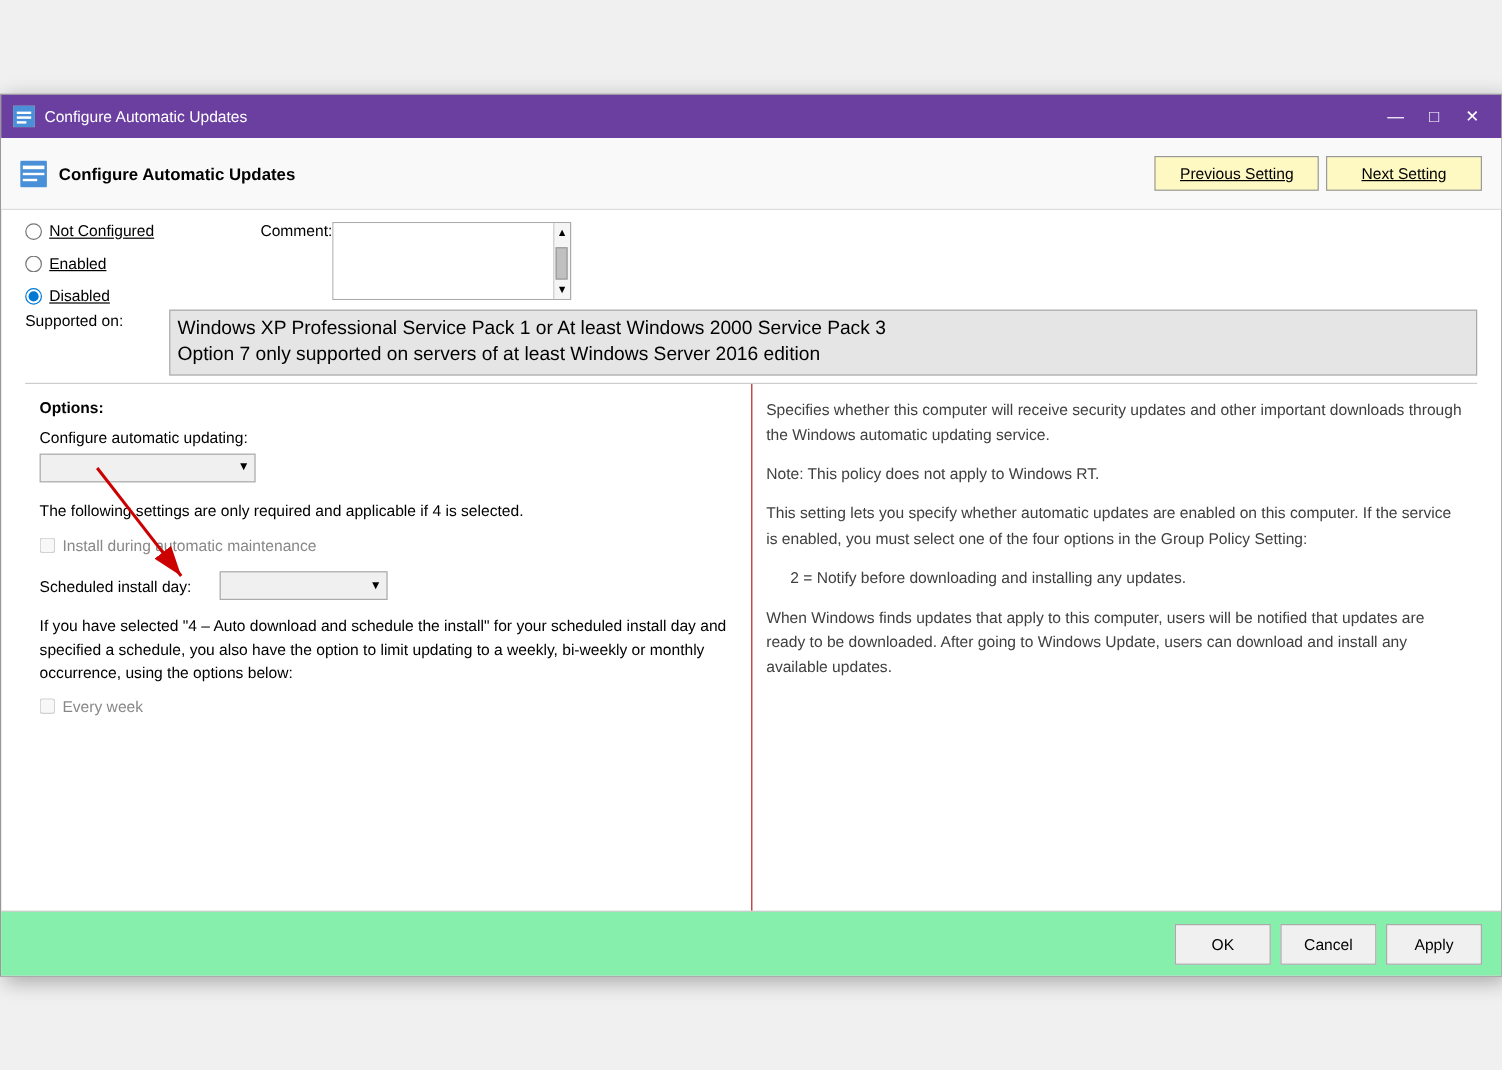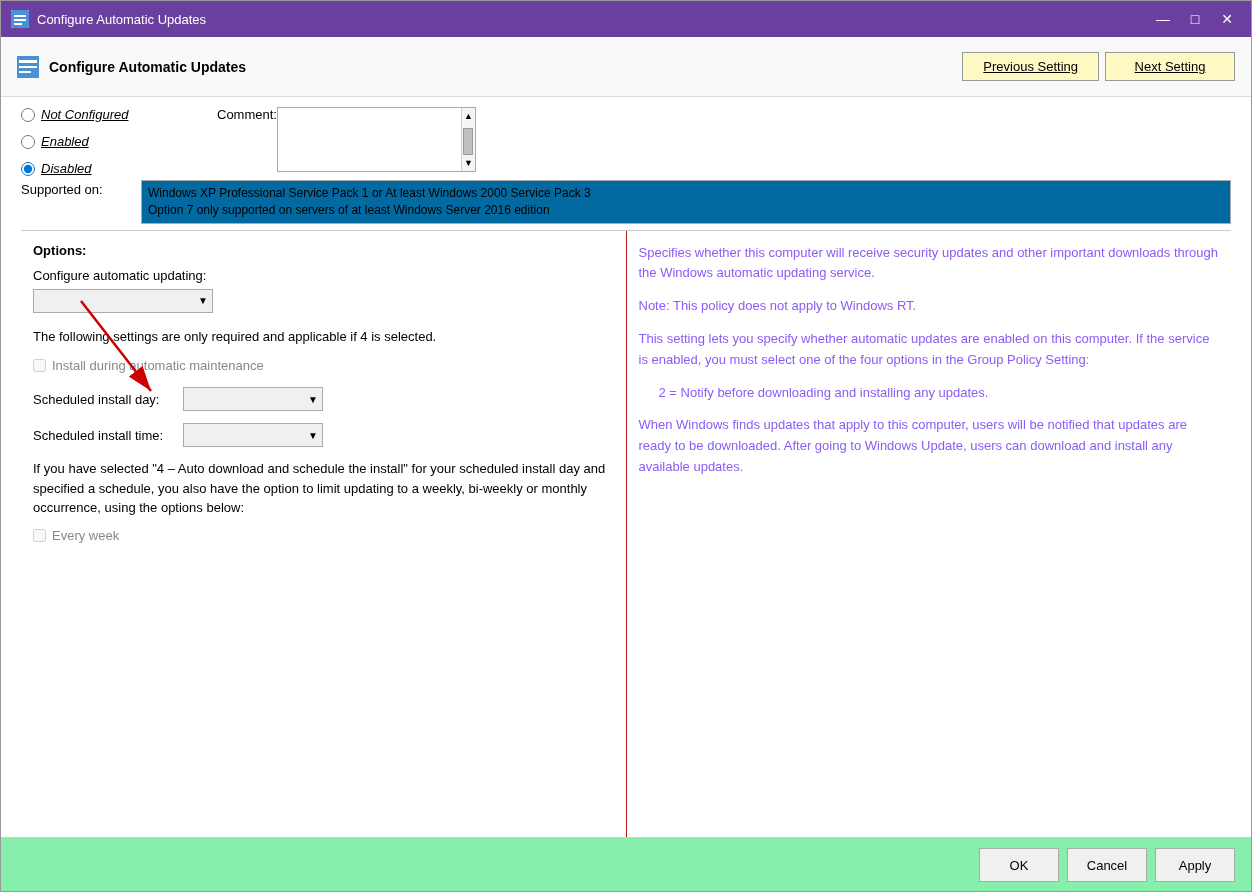--- a/index.html
+++ b/index.html
@@ -7,21 +7,21 @@
       font-family: "Segoe UI", Arial, sans-serif;
       font-size: 13px;
       background: #f0f0f0;
       display: flex;
       align-items: center;
       justify-content: center;
       height: 100vh;
     }
     .window {
       width: 1252px;
-      height: 892px;
+      height: 736px;
       background: #ffffff;
       border: 1px solid #999;
       display: flex;
       flex-direction: column;
       box-shadow: 4px 4px 16px rgba(0,0,0,0.3);
     }
     .title-bar {
       background: #6b3fa0;
       color: white;
       display: flex;
@@ -110,21 +110,20 @@
     }
     .radio-item input[type="radio"] {
       margin: 0;
       width: 14px;
       height: 14px;
       accent-color: #0078d4;
     }
     .radio-label {
       text-decoration: underline;
       cursor: pointer;
-      font-style: italic;
     }
     .comment-label {
       font-size: 13px;
       margin-bottom: 4px;
     }
     .supported-label {
       font-size: 13px;
       white-space: nowrap;
       padding-top: 2px;
       min-width: 110px;
@@ -231,21 +230,21 @@
       display: flex;
       align-items: center;
       gap: 6px;
       font-size: 13px;
       color: #888;
     }
 
     .help-text {
       font-size: 13px;
       line-height: 1.6;
-      color: #8b5cf6;
+      color: #404040;
     }
     .help-text p {
       margin-bottom: 12px;
     }
     .help-text .indent {
       margin-left: 20px;
       margin-bottom: 12px;
     }
 
     .bottom-bar {
@@ -373,21 +372,21 @@
             <div class="vs-up">▲</div>
             <div class="vs-thumb"></div>
             <div class="vs-down">▼</div>
           </div>
         </div>
       </div>
     </div>
 
     <div class="supported-section">
       <span class="supported-label">Supported on:</span>
-      <div style="flex:1;border:1px solid #aaa;background:#0369a1;padding:4px 6px;font-size:12px;line-height:1.4;">
+      <div style="flex:1;border:1px solid #aaa;background:#e5e5e5;padding:4px 6px;font-size:16px;line-height:1.4;">
         <div>Windows XP Professional Service Pack 1 or At least Windows 2000 Service Pack 3</div>
         <div>Option 7 only supported on servers of at least Windows Server 2016 edition</div>
       </div>
     </div>
   </div>
 
   <div class="panels">
 
     <div class="options-panel" style="position:relative;">
       <div class="panel-title">Options:</div>
@@ -400,24 +399,20 @@
       <div class="checkbox-item" style="margin-bottom:14px;">
         <input type="checkbox" disabled="" style="">
         <span>Install during automatic maintenance</span>
       </div>
 
       <div class="field-row">
         <span class="field-label">Scheduled install day:</span>
         <div class="field-dropdown"></div>
       </div>
 
-      <div class="field-row">
-        <span class="field-label">Scheduled install time:</span>
-        <div class="field-dropdown"></div>
-      </div>
 
       <div class="long-note">If you have selected "4 – Auto download and schedule the install" for your scheduled install day and specified a schedule, you also have the option to limit updating to a weekly, bi-weekly or monthly occurrence, using the options below:</div>
 
       <div class="checkbox-item-gray">
         <input type="checkbox" disabled="" style="">
         <span>Every week</span>
       </div>
 
       <svg style="position:absolute;top:60px;left:30px;pointer-events:none;" width="200" height="160">
 

